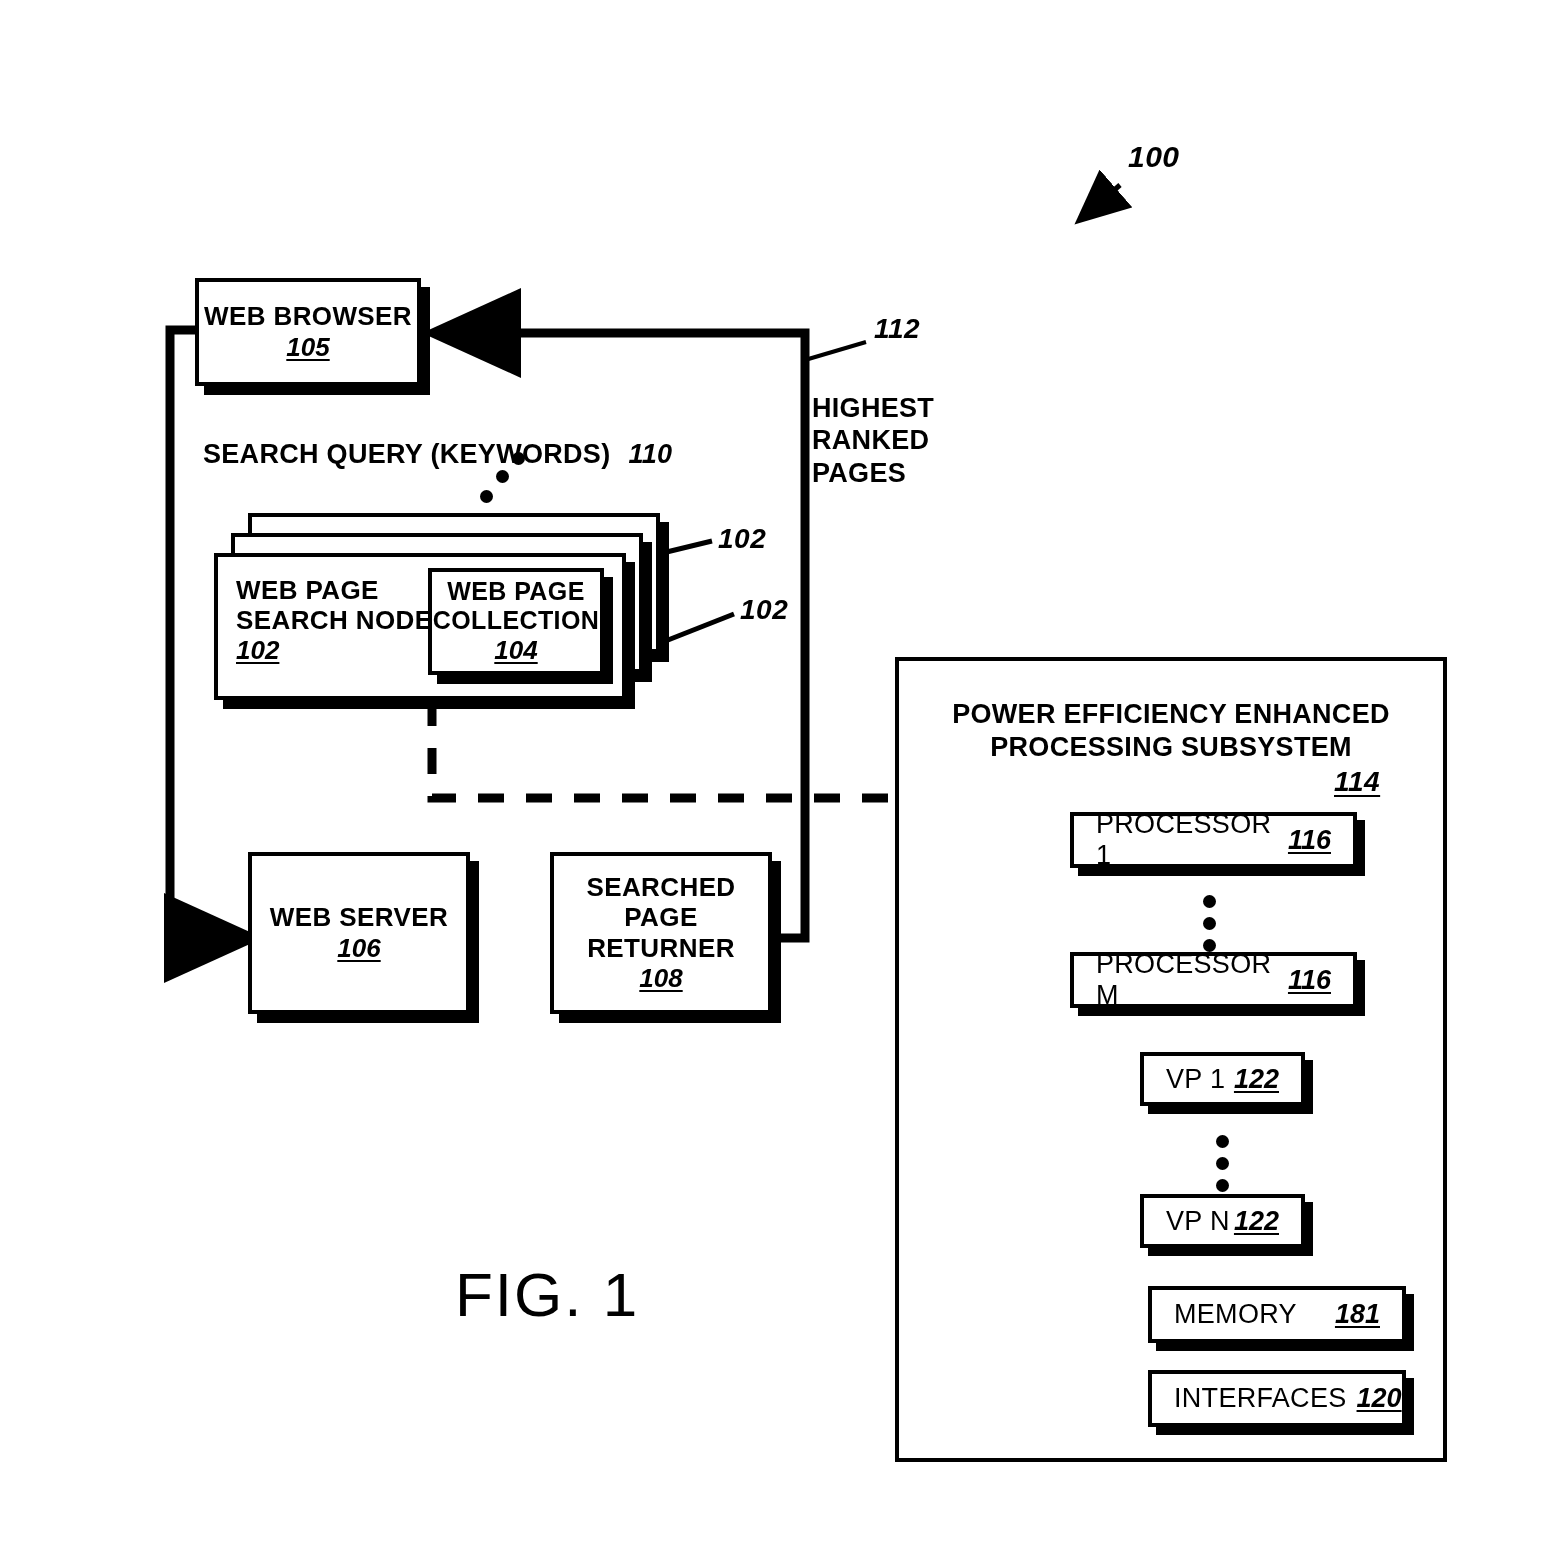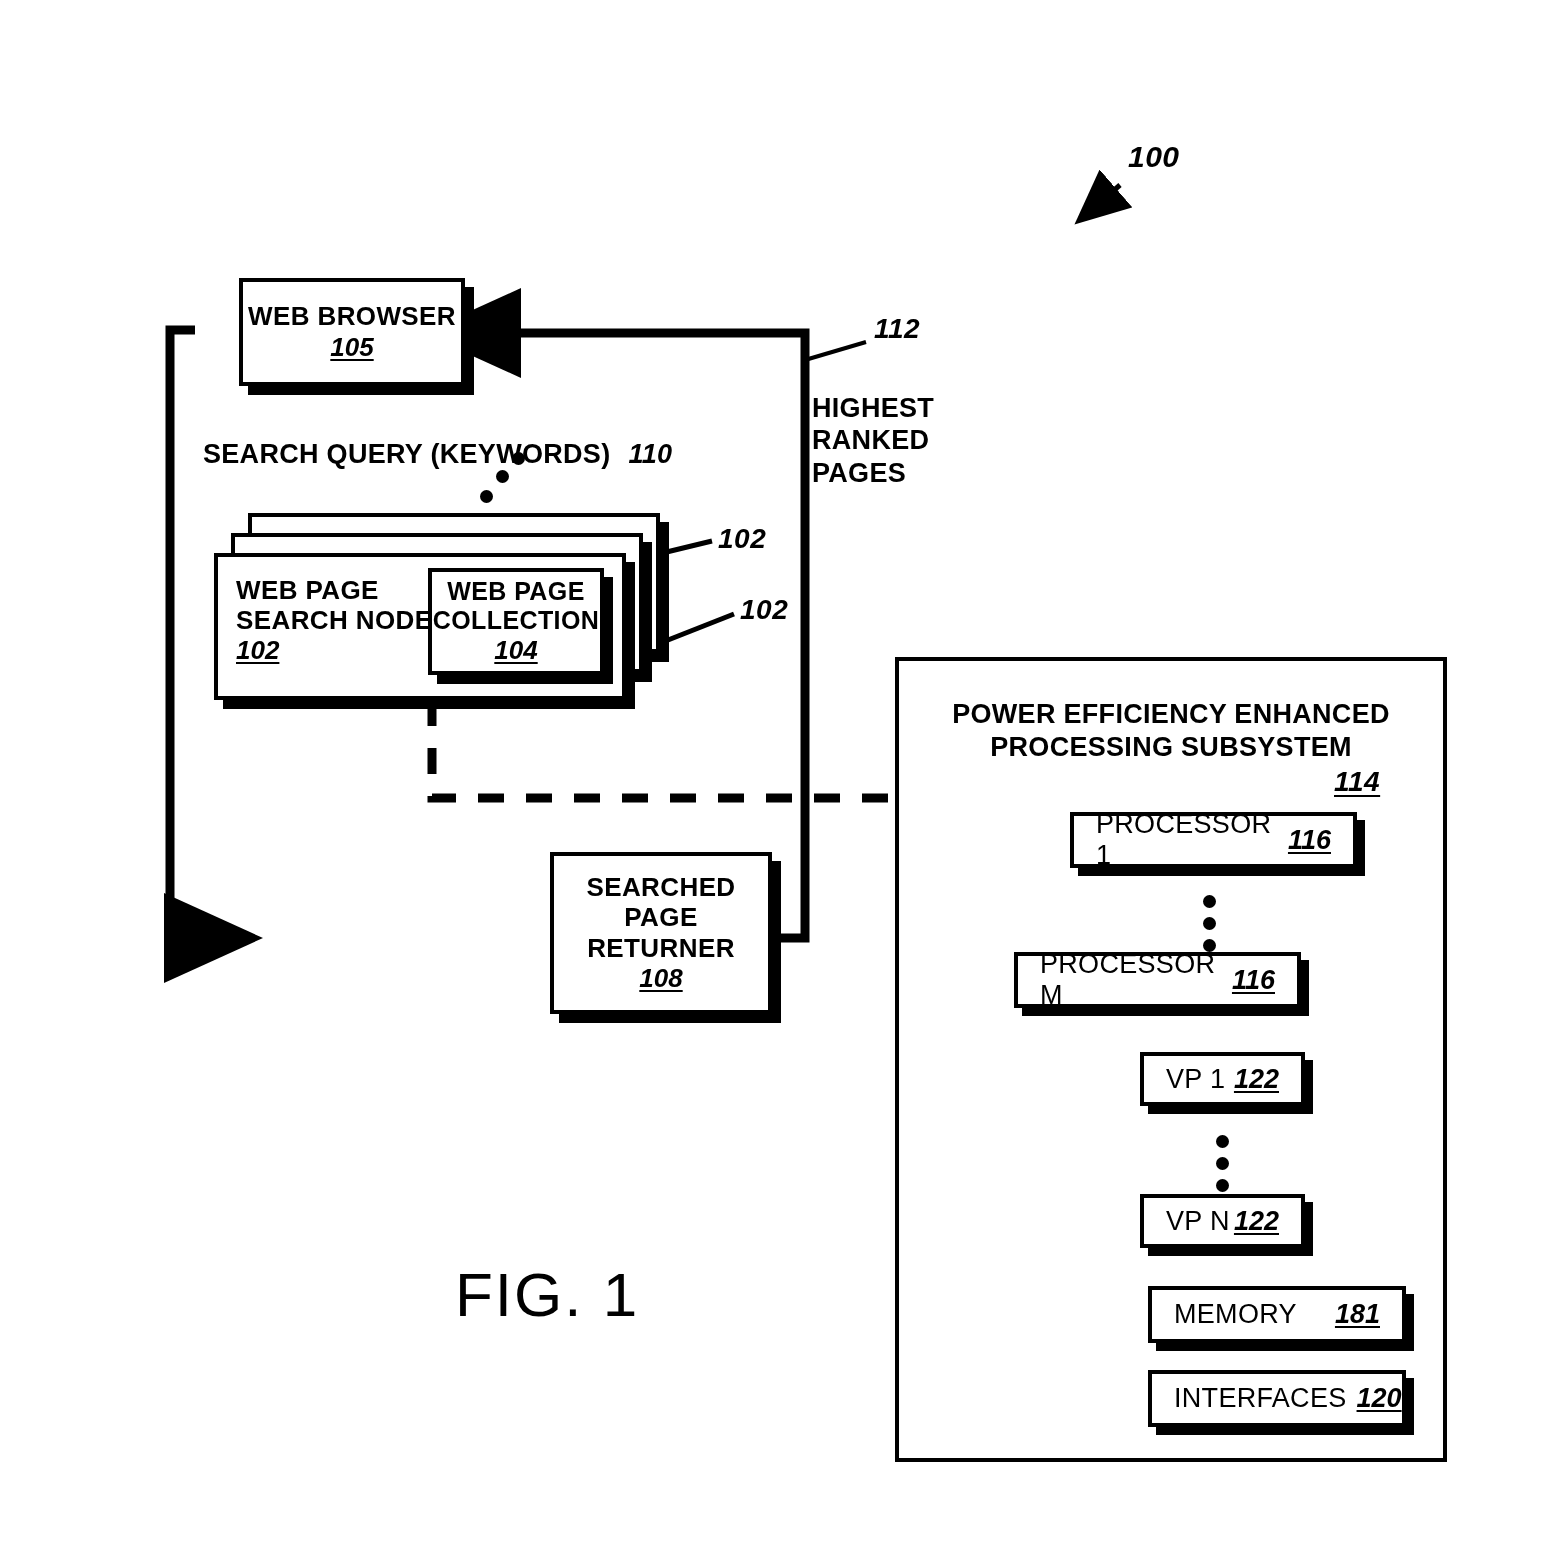--- a/index.html
+++ b/index.html
@@ -198,21 +198,21 @@
                C 1355,1140 1347,1144 1347,1156
                L 1347,1206 C 1347,1218 1347,1228 1335,1228"></path>
     </g>
 
     <g>
       <path d="M 1035,900 C 1000,902 985,950 990,1010
                C 995,1075 1040,1130 1098,1143" fill="none" stroke="#000" stroke-width="5" marker-end="url(#arrowFill)"></path>
     </g>
   </svg>
 
-  <div class="pbox" style="left:195px; top:278px; width:226px; height:108px;margin-left:44px;">
+  <div class="pbox" style="left:195px; top:278px; width:226px; height:108px;">
     <span class="lbl">WEB BROWSER</span>
     <span class="refnum">105</span>
   </div>
 
   <div class="freetext" style="left:203px; top:406px;">
     <span>SEARCH QUERY (KEYWORDS)</span><span style="display:inline-block;width:18px;"></span><span style="font-style:italic;">110</span>
   </div>
 
   <div class="dot3" style="left:480px; top:452px; width:60px; height:60px;">
     <i style="left:32px; top:0px;"></i>
@@ -238,20 +238,24 @@
   </div>
 
   <div class="italnum" style="left:718px; top:523px;">102</div>
   <div class="italnum" style="left:740px; top:594px;">102</div>
 
   <div class="italnum" style="left:874px; top:313px;">112</div>
   <div class="freetext" style="left:812px; top:392px;">HIGHEST
 RANKED
 PAGES</div>
 
+  <div class="pbox" style="left:248px; top:852px; width:222px; height:162px;">
+    <span class="lbl">WEB SERVER</span>
+    <span class="refnum">106</span>
+  </div>
 
   <div class="pbox" style="left:550px; top:852px; width:222px; height:162px;">
     <span class="lbl">SEARCHED
 PAGE
 RETURNER</span>
     <span class="refnum">108</span>
   </div>
 
   <div class="italnum" style="left:1128px; top:140px; font-size:30px;">100</div>
 
@@ -268,21 +272,21 @@
     <span class="rowlabel">PROCESSOR 1</span>
     <span class="rowref">116</span>
   </div>
 
   <div class="dot3 vdots" style="left:1203px; top:895px; width:13px; height:60px;">
     <i style="top:0px;"></i>
     <i style="top:22px;"></i>
     <i style="top:44px;"></i>
   </div>
 
-  <div class="rowbox" style="left:1014px; top:952px; width:287px; height:56px;">
+  <div class="rowbox" style="left:1070px; top:952px; width:287px; height:56px;">
     <span class="rowlabel">PROCESSOR M</span>
     <span class="rowref">116</span>
   </div>
 
   <div class="rowbox" style="left:1140px; top:1052px; width:165px; height:54px;">
     <span class="rowlabel">VP 1</span>
     <span class="rowref">122</span>
   </div>
 
   <div class="dot3 vdots" style="left:1216px; top:1135px; width:13px; height:60px;">

